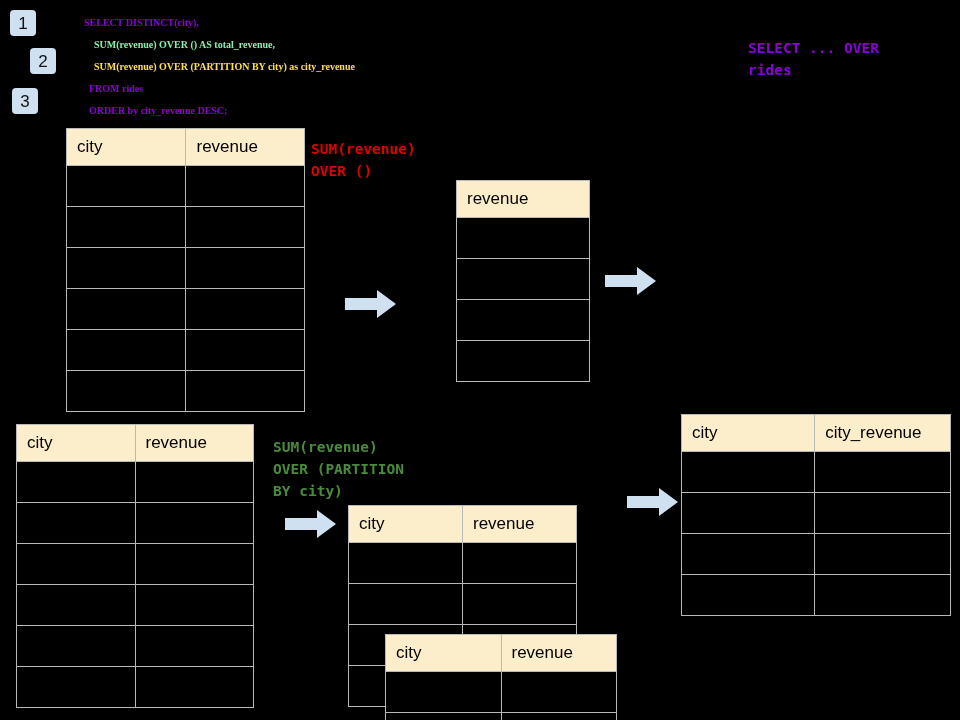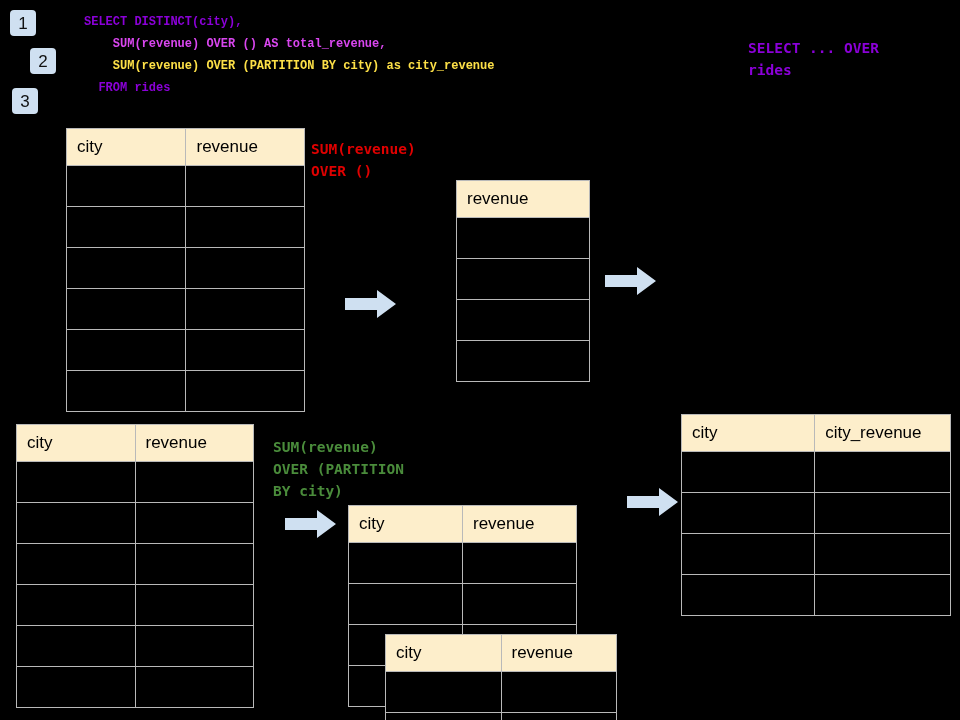--- a/index.html
+++ b/index.html
@@ -29,29 +29,29 @@
     display: flex;
     align-items: center;
     justify-content: center;
     width: 26px;
     height: 26px;
   }
 
   
   .code {
     position: absolute;
-    font-family: Liberation Mono, monospace;
-    font-size: 12px;
+    font-family: Liberation Serif, serif;
+    font-size: 10px;
     font-weight: bold;
     line-height: 21.5px;
     white-space: pre;
     letter-spacing: 0px;
   }
   .code.purple { color: #8b00d8; }
-  .code.red    { color: #d946ef; }
+  .code.red    { color: #86efac; }
   .code.green  { color: #fde047; }
 
   .note {
     position: absolute;
     font-family: "DejaVu Sans Mono", monospace;
     font-size: 14.5px;
     font-weight: bold;
     line-height: 22px;
     white-space: pre;
   }
@@ -102,20 +102,21 @@
 <div id="stage">
 
   <div class="badge" style="left:10px;  top:10px;">1</div>
   <div class="badge" style="left:30px;  top:48px;">2</div>
   <div class="badge" style="left:12px;  top:88px;">3</div>
 
   <div class="code purple" style="left:84px; top:12px;">SELECT DISTINCT(city),</div>
   <div class="code red" style="left:84px; top:34px;">    SUM(revenue) OVER () AS total_revenue,</div>
   <div class="code green" style="left:84px; top:56px;">    SUM(revenue) OVER (PARTITION BY city) as city_revenue</div>
   <div class="code purple" style="left:84px; top:78px;text-align:right;">  FROM rides</div>
+  <div class="code purple" style="left:84px; top:100px;">  ORDER by city_revenue DESC;</div>
 
   <div class="note purple" style="left:748px; top:37px;">SELECT ... OVER
 rides</div>
 
   <div class="note red" style="left:311px; top:138px;">SUM(revenue)
 OVER ()</div>
 
   <div class="note green" style="left:273px; top:436px;">SUM(revenue)
 OVER (PARTITION
 BY city)</div>

